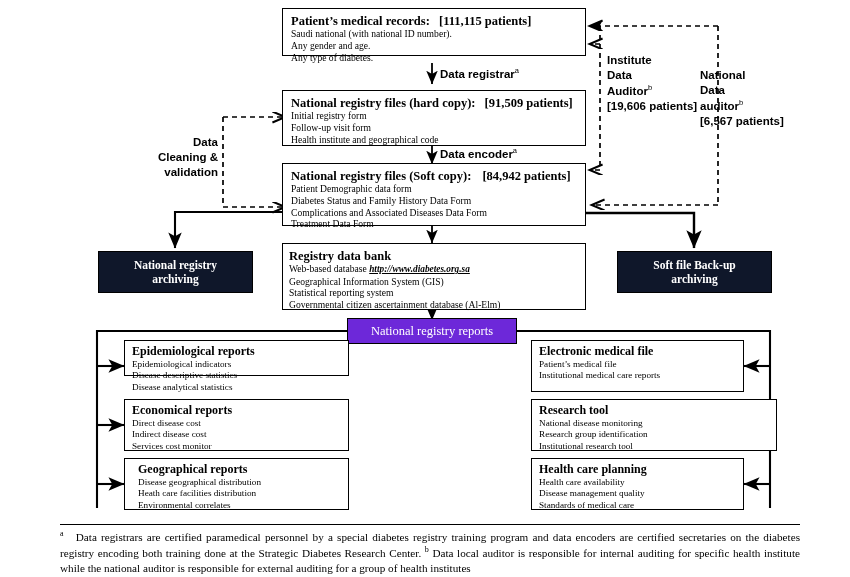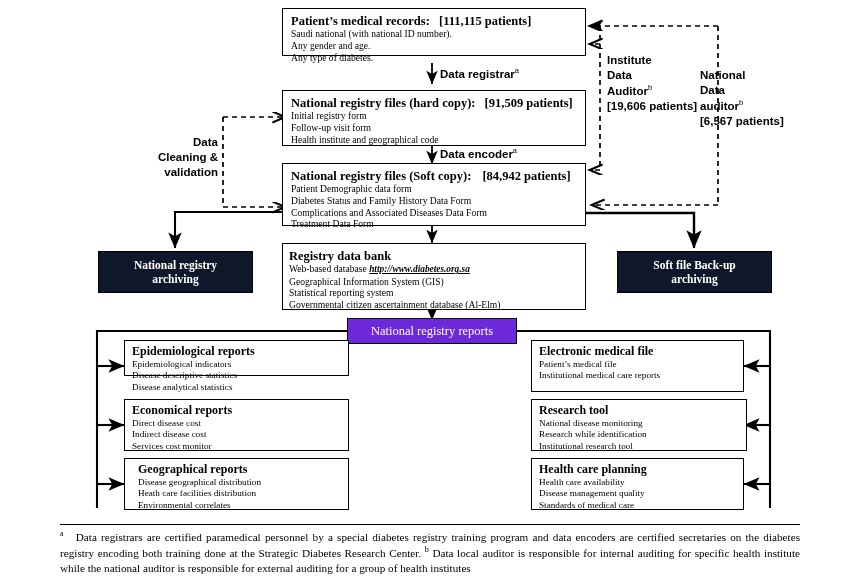--- a/index.html
+++ b/index.html
@@ -201,25 +201,25 @@
   </div>
 
   <div class="rbox" style="left:531px;top:340px;width:213px;height:52px;padding:4px 7px;">
     <div class="rh">Electronic medical file</div>
     <ul>
       <li>Patient’s medical file</li>
       <li>Institutional medical care reports</li>
     </ul>
   </div>
 
-  <div class="rbox" style="left:531px;top:399px;width:216px;height:52px;padding:4px 7px;">
+  <div class="rbox" style="left:531px;top:399px;width:246px;height:52px;padding:4px 7px;">
     <div class="rh">Research tool</div>
     <ul>
       <li>National disease monitoring</li>
-      <li>Research while identification</li>
+      <li>Research group identification</li>
       <li>Institutional research tool</li>
     </ul>
   </div>
 
   <div class="rbox" style="left:531px;top:458px;width:213px;height:52px;padding:4px 7px;">
     <div class="rh">Health care planning</div>
     <ul>
       <li>Health care availability</li>
       <li>Disease management quality</li>
       <li>Standards of medical care</li>

